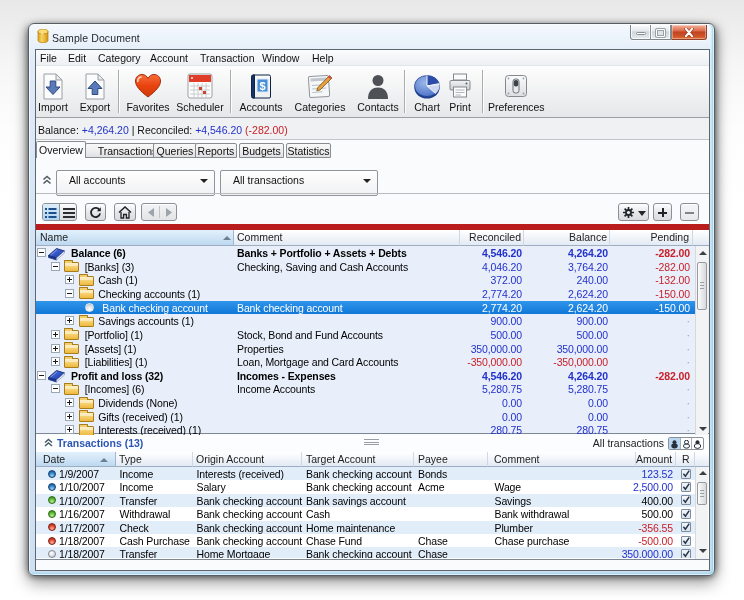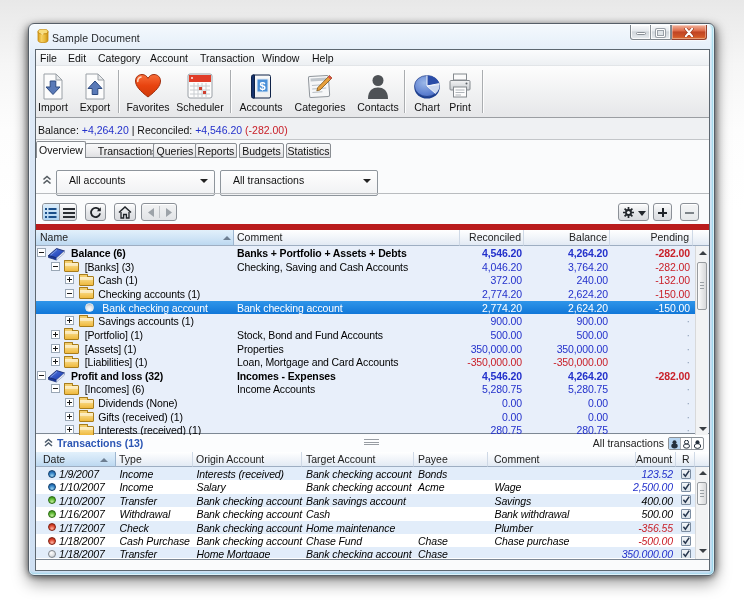--- a/index.html
+++ b/index.html
@@ -108,21 +108,21 @@
   background:linear-gradient(180deg,transparent 2px,#989da3 2px,#989da3 3px,transparent 3px); }
 #alltx { position:absolute; right:45px; top:2px; color:#222; }
 #segg { position:absolute; left:632px; top:2px; width:36px; height:13px; border:1px solid #8b9197; border-radius:2px; background:#fff; display:flex; }
 #segg .sg { flex:1; border-right:1px solid #a9aeb3; position:relative; }
 #segg .sg:last-child { border-right:none; }
 #segg .sg.on { background:#b8d6f2; }
 
 #xtable .hd { height:15px; line-height:14px; }
 #xtable { position:absolute; left:0; top:402px; width:673px; height:108px; border-bottom:1px solid #7d8894; background:#fff; }
 #xrows { position:absolute; left:0; top:15px; width:659px; height:91px; overflow:hidden; }
-.xrow { position:absolute; left:0; width:100%; height:13.4px; font-size:10.5px; line-height:14.2px; white-space:nowrap; color:#000; letter-spacing:-0.12px;font-style:italic; }
+.xrow { position:absolute; left:0; width:100%; height:13.4px; font-size:10.5px; line-height:14.2px; white-space:nowrap; color:#000; letter-spacing:-0.12px; }
 .xrow.alt { background:#e2edfa; }
 .ball { position:absolute; top:2.5px; width:8px; height:8px; border-radius:50%; }
 .b-bl { background:radial-gradient(circle at 50% 80%,#9fd4ee,#2e7fc4 55%,#174e8e); border:1px solid #12406e;}
 .b-gr { background:radial-gradient(circle at 50% 80%,#c6ee9e,#5cb832 55%,#2e7e10); border:1px solid #2a6a12;}
 .b-rd { background:radial-gradient(circle at 50% 80%,#ffb9a8,#dd4830 55%,#a02114); border:1px solid #801f10;}
 .b-wh { background:radial-gradient(circle at 35% 30%,#ffffff,#dcdfe2 60%,#aab0b6); border:1px solid #80868c;}
 .cbx { position:absolute; top:1.5px; width:10px; height:10px; background:linear-gradient(180deg,#f4f7fa,#dbe3ea); border:1px solid #7c8da1; border-radius:1px; }
 .cbx svg { position:absolute; left:0px; top:-1px; }
 </style>
 </head>
@@ -297,20 +297,40 @@
           <defs>
                 <linearGradient id="prnt" x1="0" y1="0" x2="0" y2="1">
             <stop offset="0" stop-color="#f2f3f4"></stop>
                   <stop offset="1" stop-color="#c8ccd0"></stop>
           </linearGradient>
               </defs>
         </svg>
       </div>
           <div class="lab">Print</div>
         </div>
+      <div class="titem" style="left:452px">
+          <div class="ic">
+        <svg width="24" height="24" viewBox="0 0 24 24">
+          <rect x="1.5" y="1.5" width="21" height="21" rx="3" fill="url(#pref)" stroke="#85898d"></rect>
+          <circle cx="4.5" cy="4.5" r="0.9" fill="#9aa0a5"></circle>
+              <circle cx="19.5" cy="4.5" r="0.9" fill="#9aa0a5"></circle>
+          <circle cx="4.5" cy="19.5" r="0.9" fill="#9aa0a5"></circle>
+              <circle cx="19.5" cy="19.5" r="0.9" fill="#9aa0a5"></circle>
+          <rect x="9" y="5" width="6" height="14" rx="2.5" fill="#e8eaec" stroke="#6a7076"></rect>
+          <rect x="9.8" y="6" width="4.4" height="6.5" rx="2" fill="#3c4248"></rect>
+          <defs>
+                <linearGradient id="pref" x1="0" y1="0" x2="0" y2="1">
+            <stop offset="0" stop-color="#fafbfc"></stop>
+                  <stop offset="1" stop-color="#dcdfe2"></stop>
+          </linearGradient>
+              </defs>
+        </svg>
+      </div>
+          <div class="lab">Preferences</div>
+        </div>
       <div class="tsep" style="left:82px"></div>
       <div class="tsep" style="left:194px"></div>
       <div class="tsep" style="left:368px"></div>
       <div class="tsep" style="left:446px"></div>
     </div>
     <div id="balbar">
         <div class="in">Balance: <span class="bluet">+4,264.20</span> | Reconciled: <span class="bluet">+4,546.20</span> <span class="redt">(-282.00)</span></div>
       </div>
     <div class="tab act" style="left:0px; width:50px;">Overview</div>
     <div class="tab" style="left:49px; width:85px;">Transactions</div>

